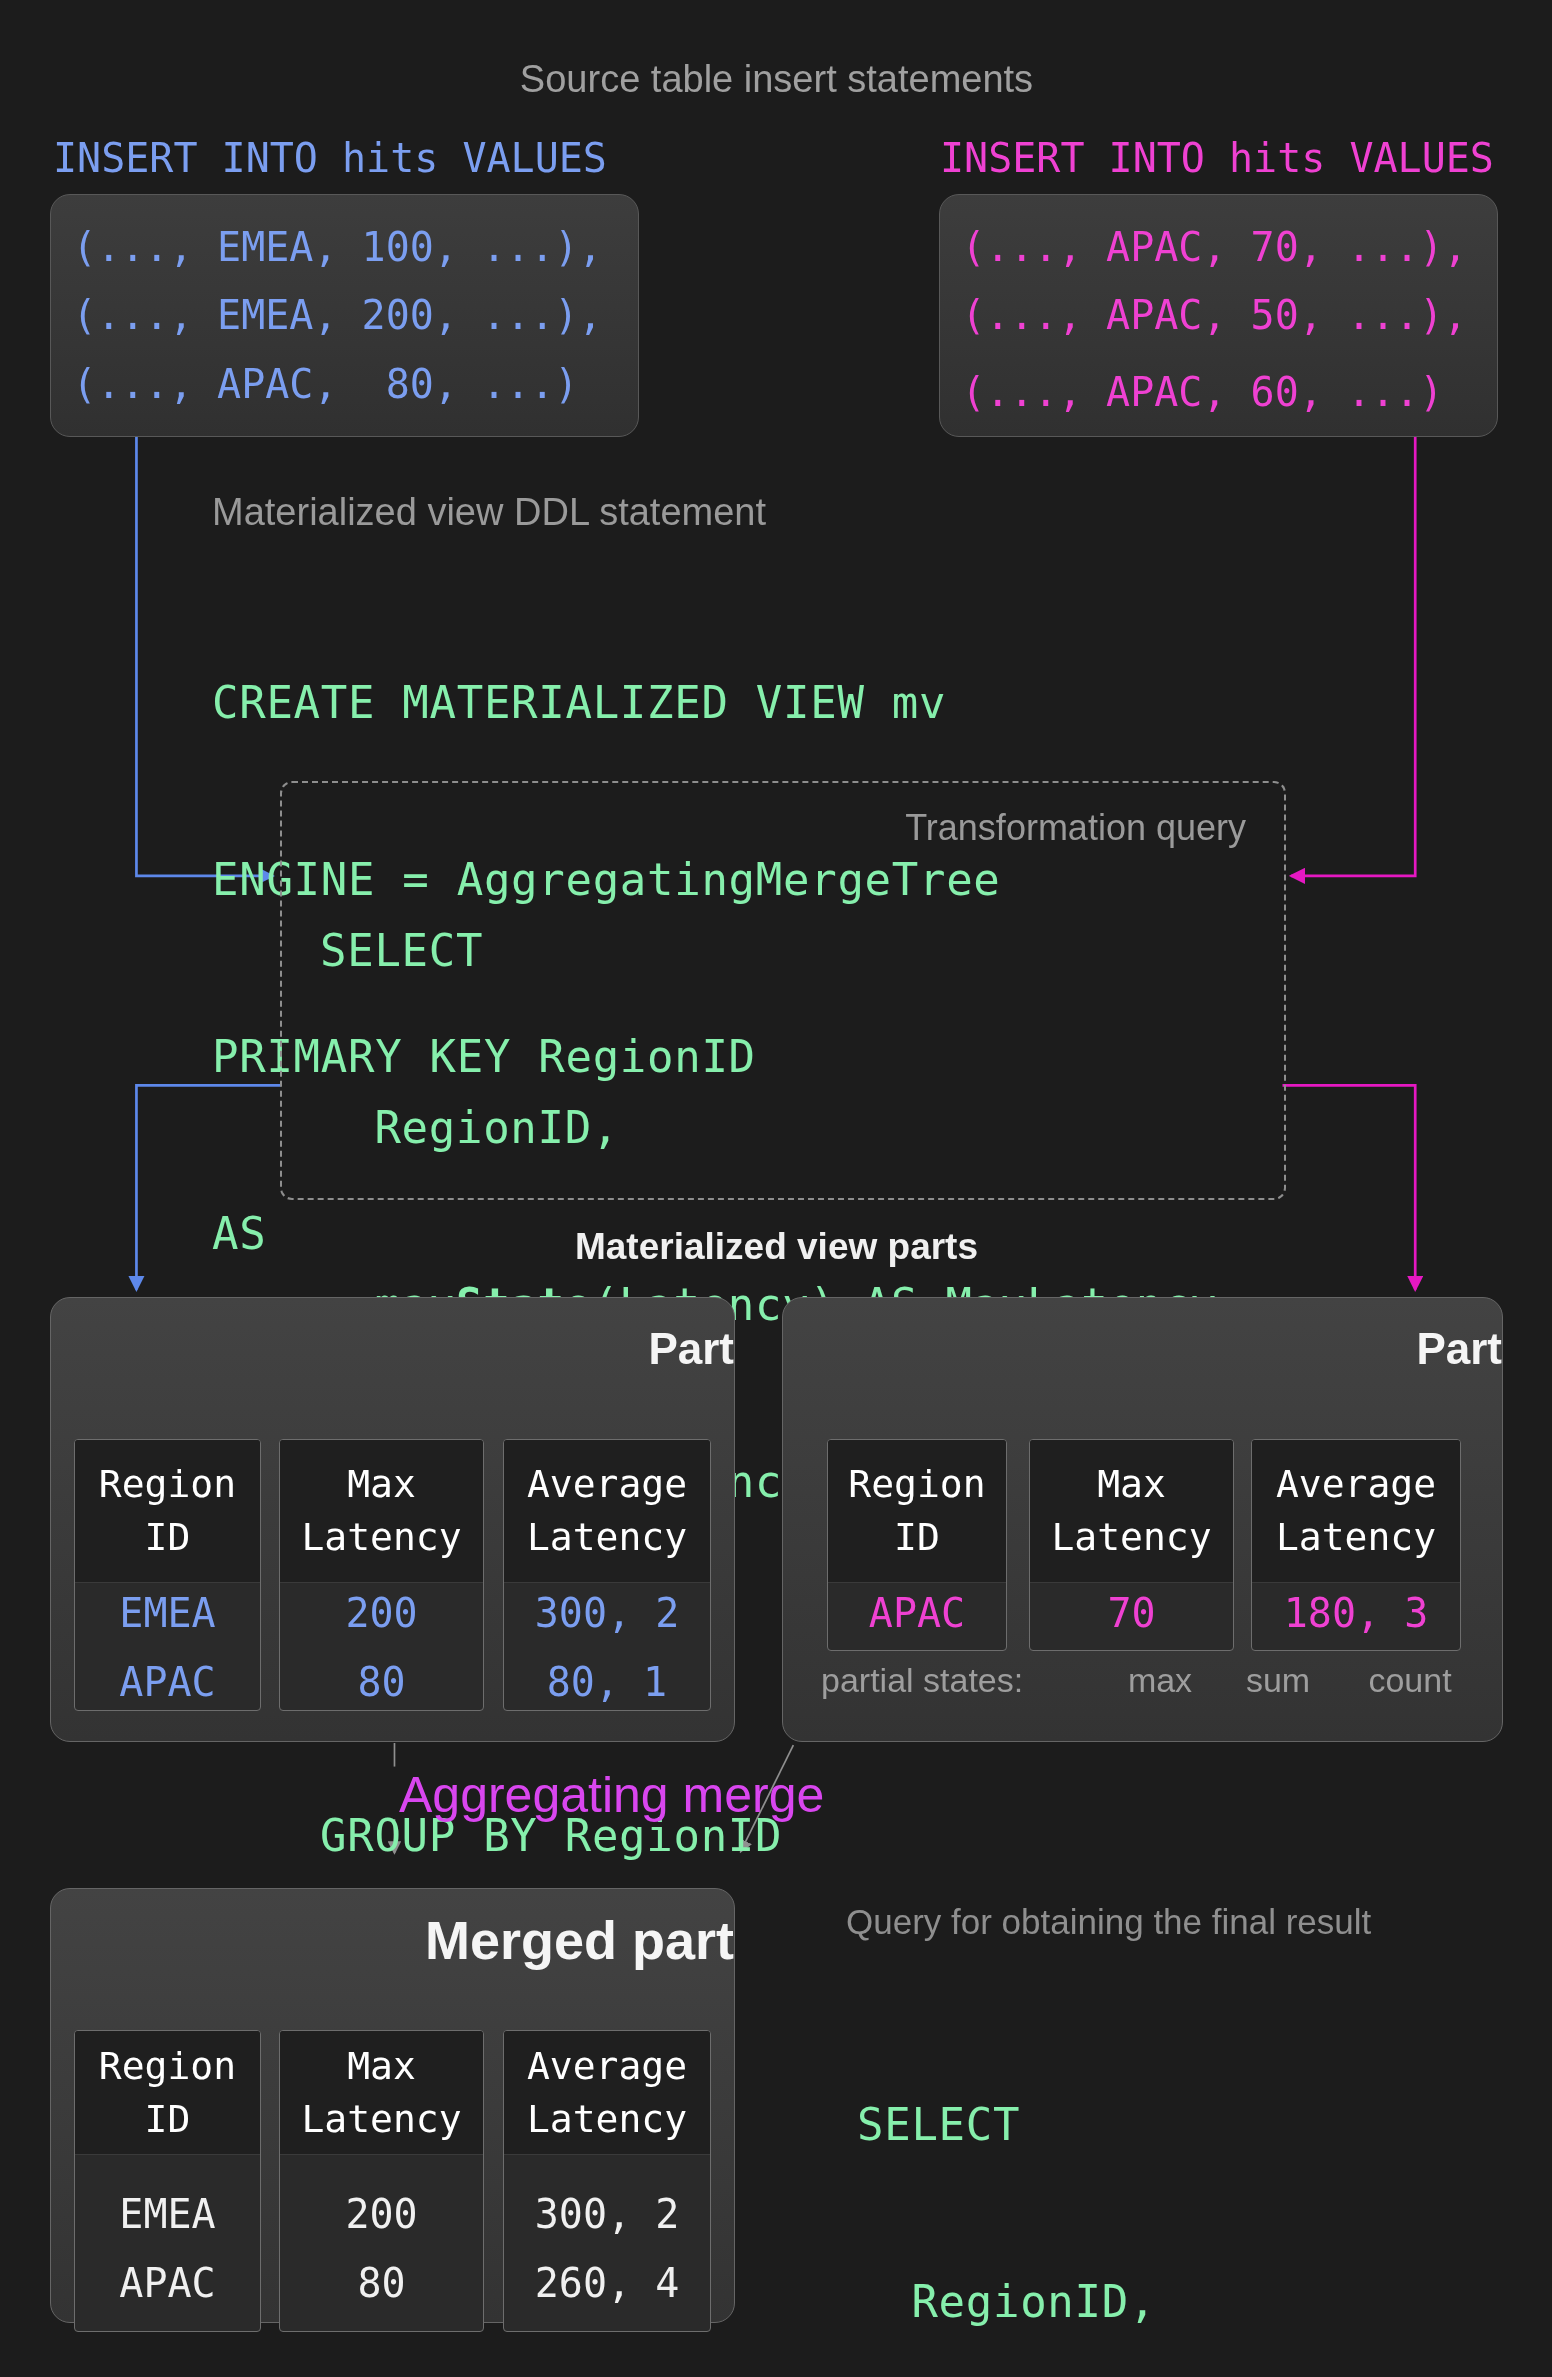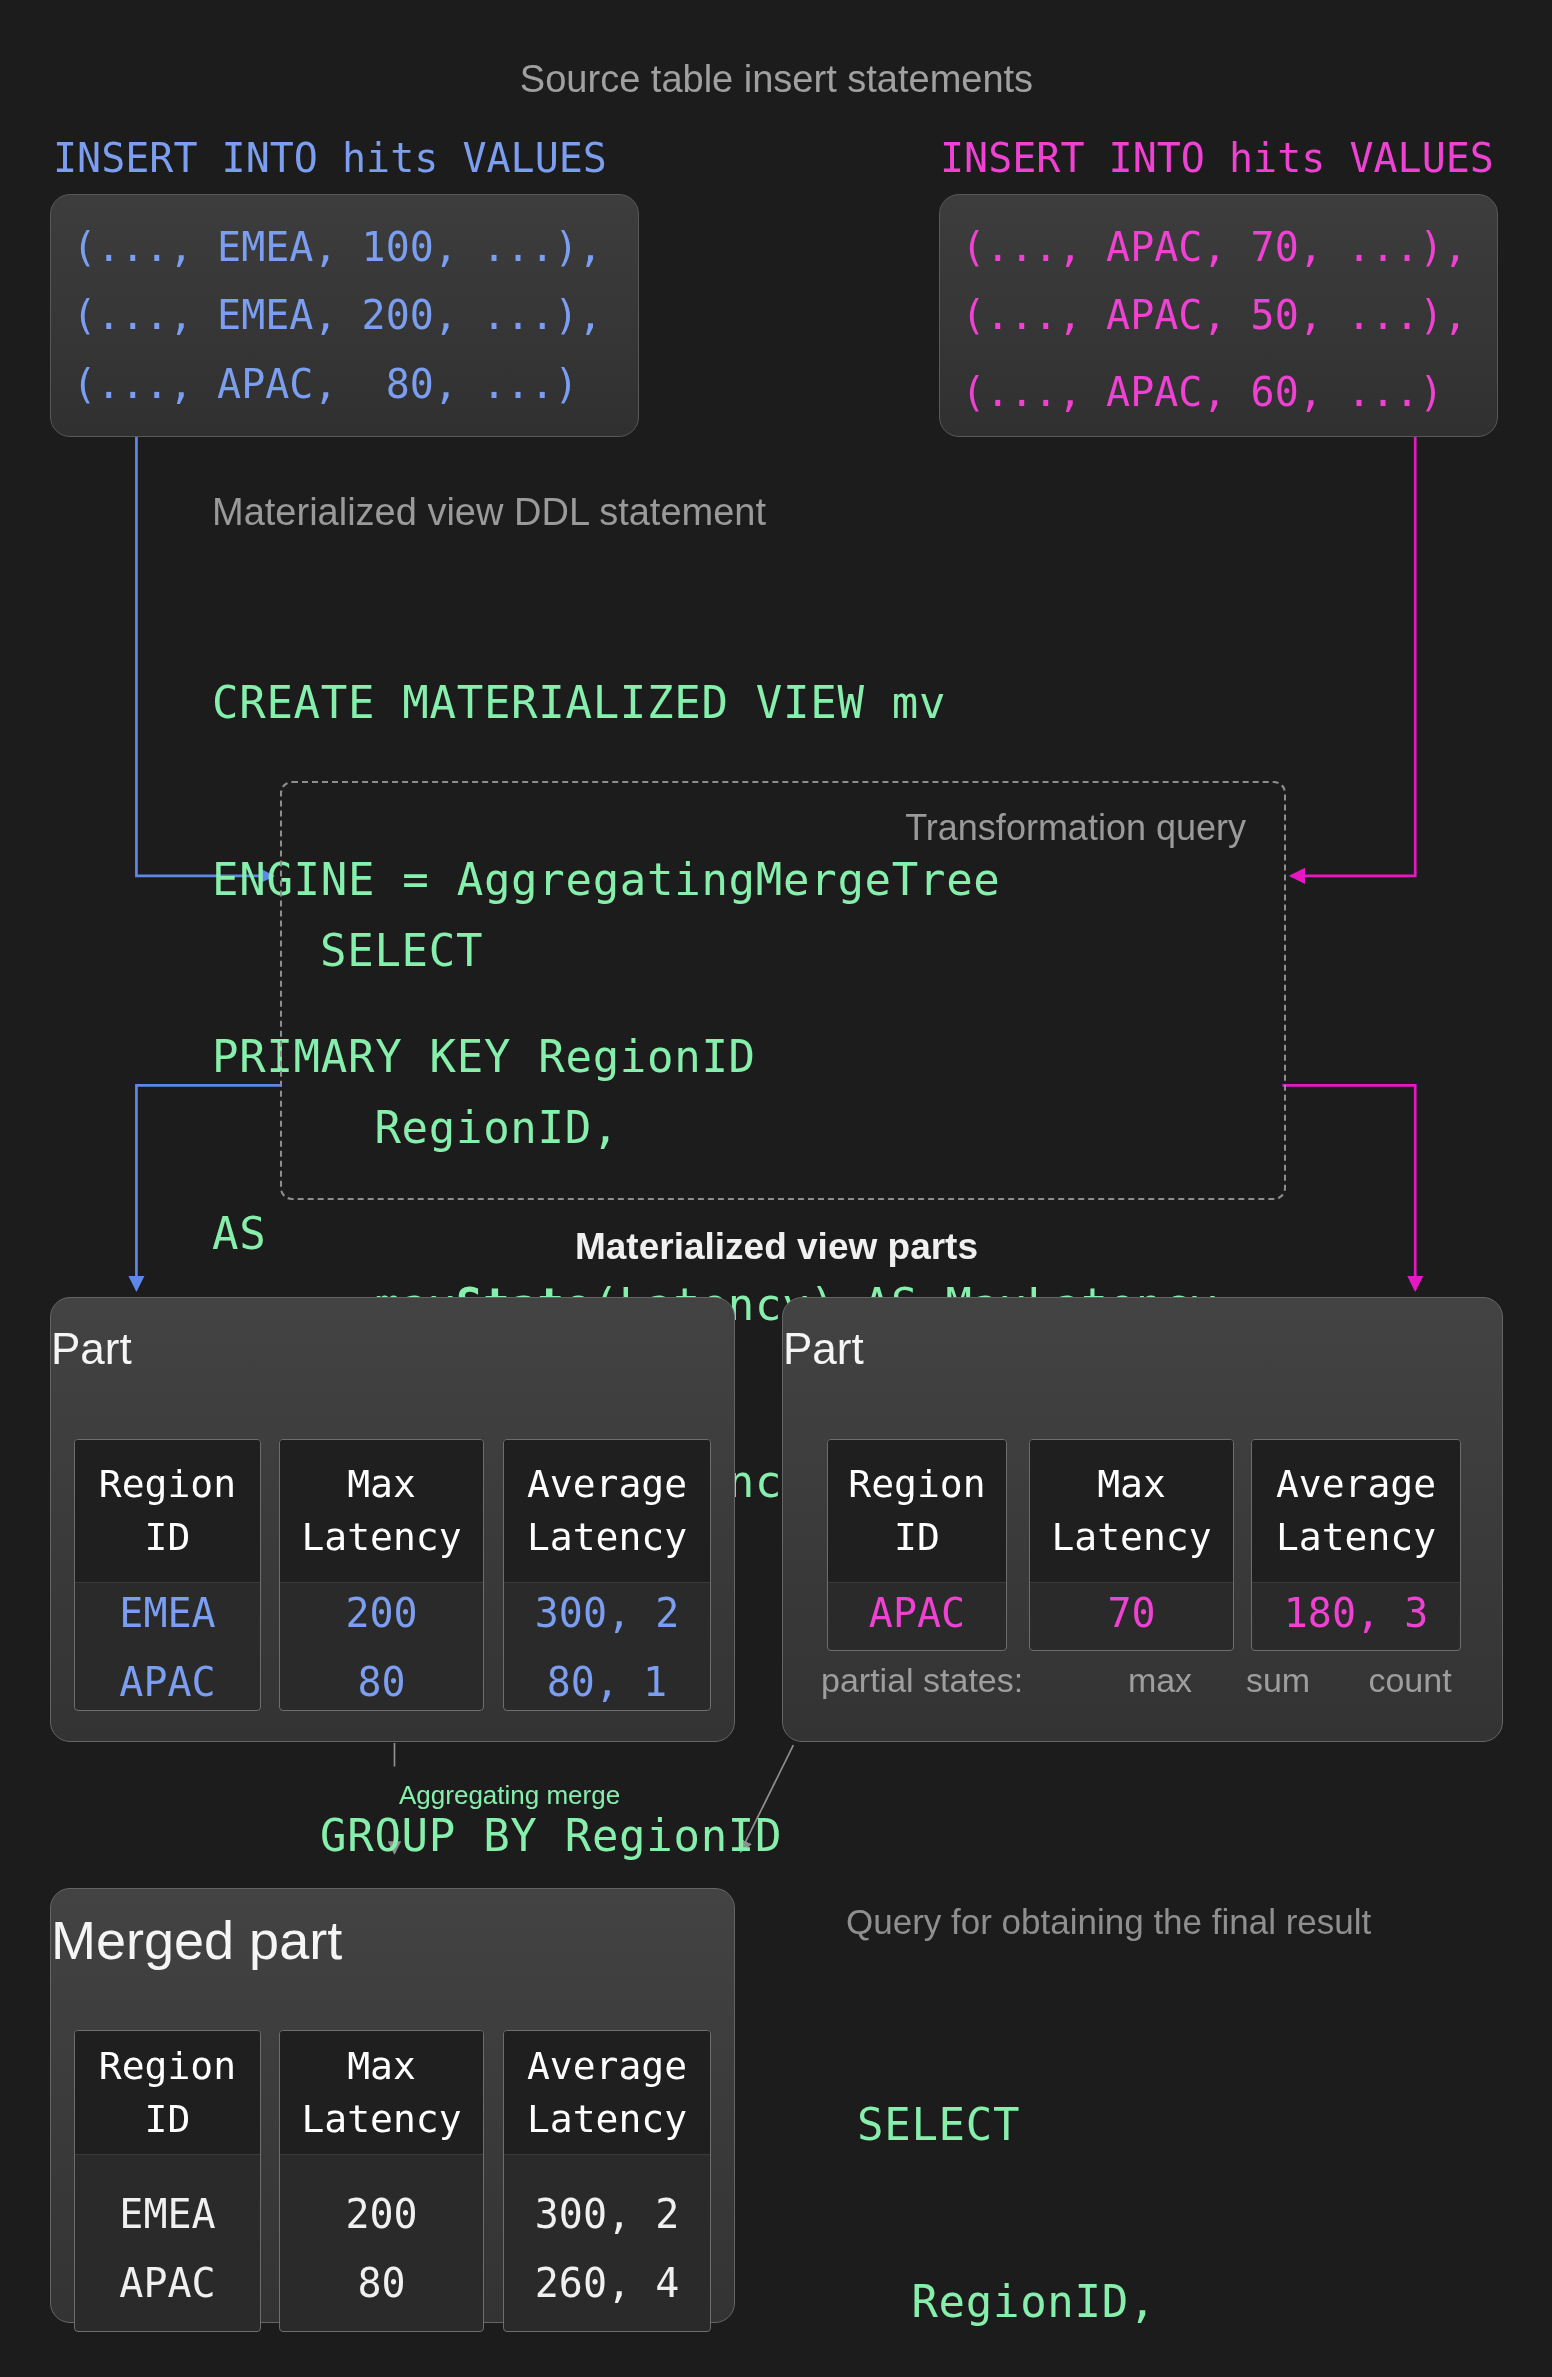--- a/index.html
+++ b/index.html
@@ -26,36 +26,36 @@
   .irow{position:absolute;left:21.6px;font-size:40px;line-height:69px;white-space:pre;}
   .blue-t{color:#7b9ef0;}
   .magenta-t{color:#ef41d2;}
 
   
   .tqbox{border:2px dashed #8e8e8e;border-radius:12px;background:transparent;}
 
   
   .pbox{border:1.3px solid #656565;border-radius:20px;
         background:linear-gradient(180deg,#434343 0%,#333333 100%);}
-  .ptitle{position:absolute;top:25.6px;left:0;width:100%;text-align:left;
-          color:#f5f5f5;font-size:44px;line-height:50px;font-weight:400;}
+  .ptitle{position:absolute;top:25.6px;left:0;width:100%;text-align:right;
+          color:#f5f5f5;font-size:44px;line-height:50px;font-weight:700;}
 
   
   .cell{position:absolute;border:1.3px solid #6d6d6d;border-radius:4px;background:#2a2a2a;overflow:hidden;margin-top:36px;}
   .cell-h{background:#1f1f1f;display:flex;align-items:center;justify-content:center;text-align:center;
           white-space:pre-line;color:#ffffff;font-size:38px;line-height:53px;
           font-family:"DejaVu Sans Mono",monospace;border-bottom:0.7px solid #3a3a3a;}
   .h211{height:142px;}
   .h182{height:123px;}
   .cell-v{position:absolute;left:0;width:100%;text-align:center;font-size:40px;line-height:47px;
           font-family:"DejaVu Sans Mono",monospace;}
   .white-t{color:#f0f0f0;}
 
   .partial{color:#9e9e9e;font-size:34px;line-height:39px;}
-  .merge-label{color:#86efac;font-size:26px;line-height:43px;}
+  .merge-label{color:#d946ef;font-size:50px;line-height:43px;}
   .mvparts{color:#f0f0f0;font-size:37px;line-height:43px;font-weight:600;}
   .fq-label{color:#8f8f8f;font-size:35px;line-height:40px;}
   svg#flows{position:absolute;left:0;top:0;pointer-events:none;}
 </style>
 </head>
 <body>
 
 <div id="canvas">
 
   <svg id="flows" width="1553" height="2377" viewBox="0 0 2304 3528">

